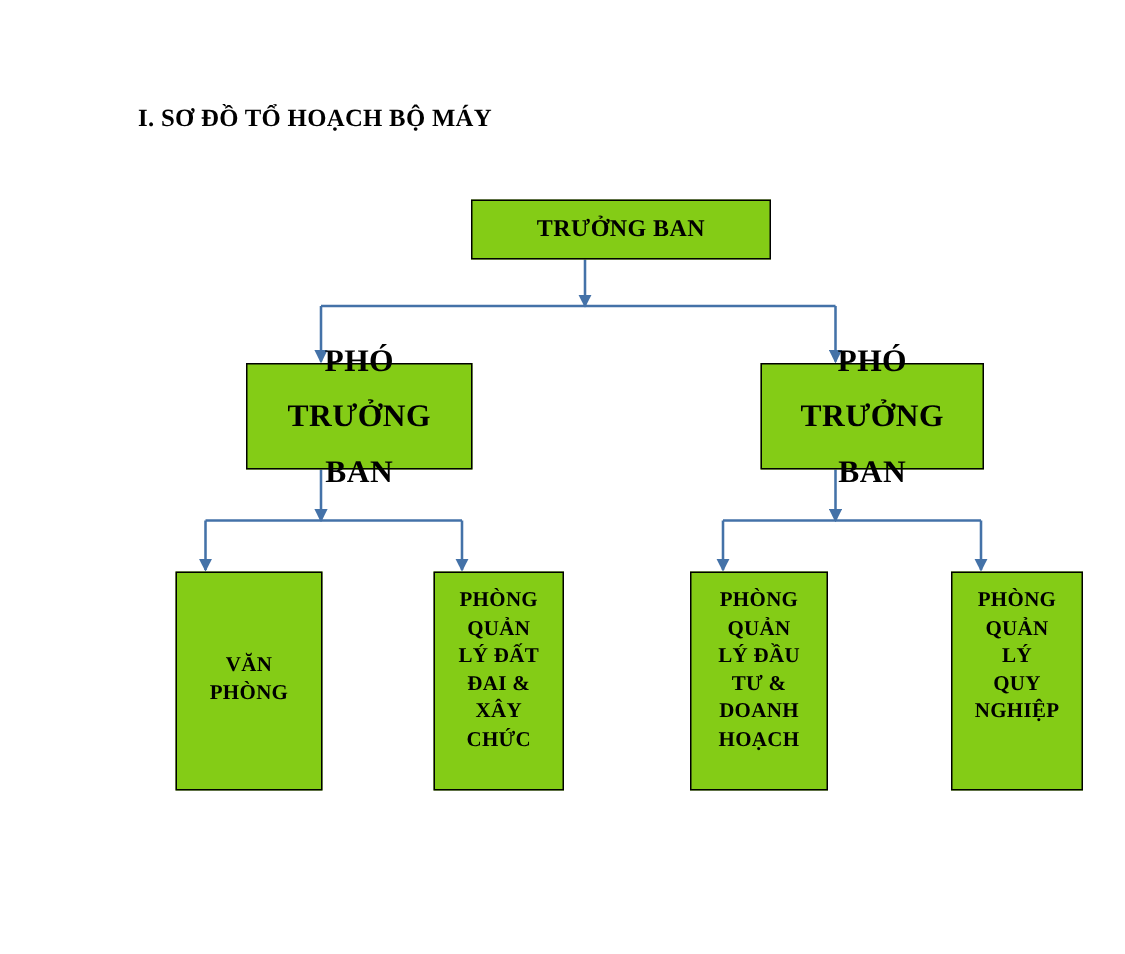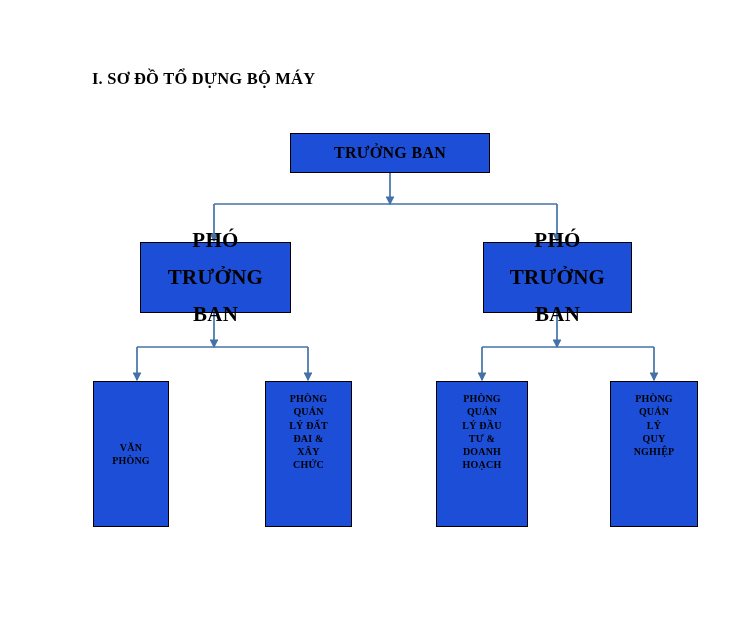--- a/index.html
+++ b/index.html
@@ -32,60 +32,61 @@
     top: 69px;
     font-size: 16.5px;
     font-weight: bold;
     color: #000000;
     letter-spacing: 0.2px;
     white-space: nowrap;
   }
   .org-box {
     position: absolute;
     box-sizing: border-box;
-    background: #1d4ed8;
+    background: #84cc16;
     border: 1.6px solid #000000;
     display: flex;
     align-items: center;
     justify-content: center;
     text-align: center;
     color: #000000;
     font-weight: bold;
+    margin-left: 24px;
   }
   .org-box .box-text {
     display: block;
     width: 100%;
     padding: 0 3px;
     box-sizing: border-box;
   }
   .level-1 {
     font-size: 16px;
     letter-spacing: 0.3px;
   }
   .level-2 {
     font-size: 21px;
     line-height: 1.75;
     letter-spacing: 0.3px;
   }
   .level-3 {
-    font-size: 10px;
+    font-size: 14px;
     line-height: 1.33;
     letter-spacing: 0.2px;
   }
   .level-3.align-top {
     align-items: flex-start;
     padding-top: 10px;
   }
 </style>
 </head>
 <body>
 
 <div id="chart-root">
 
-  <div class="page-title">I.  SƠ ĐỒ TỔ DỰNG BỘ MÁY</div>
+  <div class="page-title">I.  SƠ ĐỒ TỔ HOẠCH BỘ MÁY</div>
 
   <svg id="connector-layer" width="750" height="636" viewBox="0 0 750 636">
     <defs>
       <marker id="arrowhead" viewBox="0 0 10 10" refX="8.6" refY="5" markerWidth="5.2" markerHeight="5.2" orient="auto-start-reverse">
         <path d="M 0 0 L 10 5 L 0 10 z" fill="#4472a8"></path>
       </marker>
     </defs>
 
     <g stroke="#4472a8" stroke-width="1.7" fill="none">
 
@@ -120,21 +121,21 @@
     </span>
   </div>
 
   <div class="org-box level-2" style="left:483px; top:242px; width:149px; height:71px;">
     <span class="box-text">
       <span>PHÓ</span><br>
       <span>TRƯỞNG BAN</span>
     </span>
   </div>
 
-  <div class="org-box level-3" style="left:93px; top:381px; width:76px; height:146px;">
+  <div class="org-box level-3" style="left:93px; top:381px; width:98px; height:146px;">
     <span class="box-text">
       <span>VĂN</span><br>
       <span>PHÒNG</span>
     </span>
   </div>
 
   <div class="org-box level-3 align-top" style="left:265px; top:381px; width:87px; height:146px;">
     <span class="box-text">
       <span>PHÒNG</span><br>
       <span>QUẢN</span><br>

